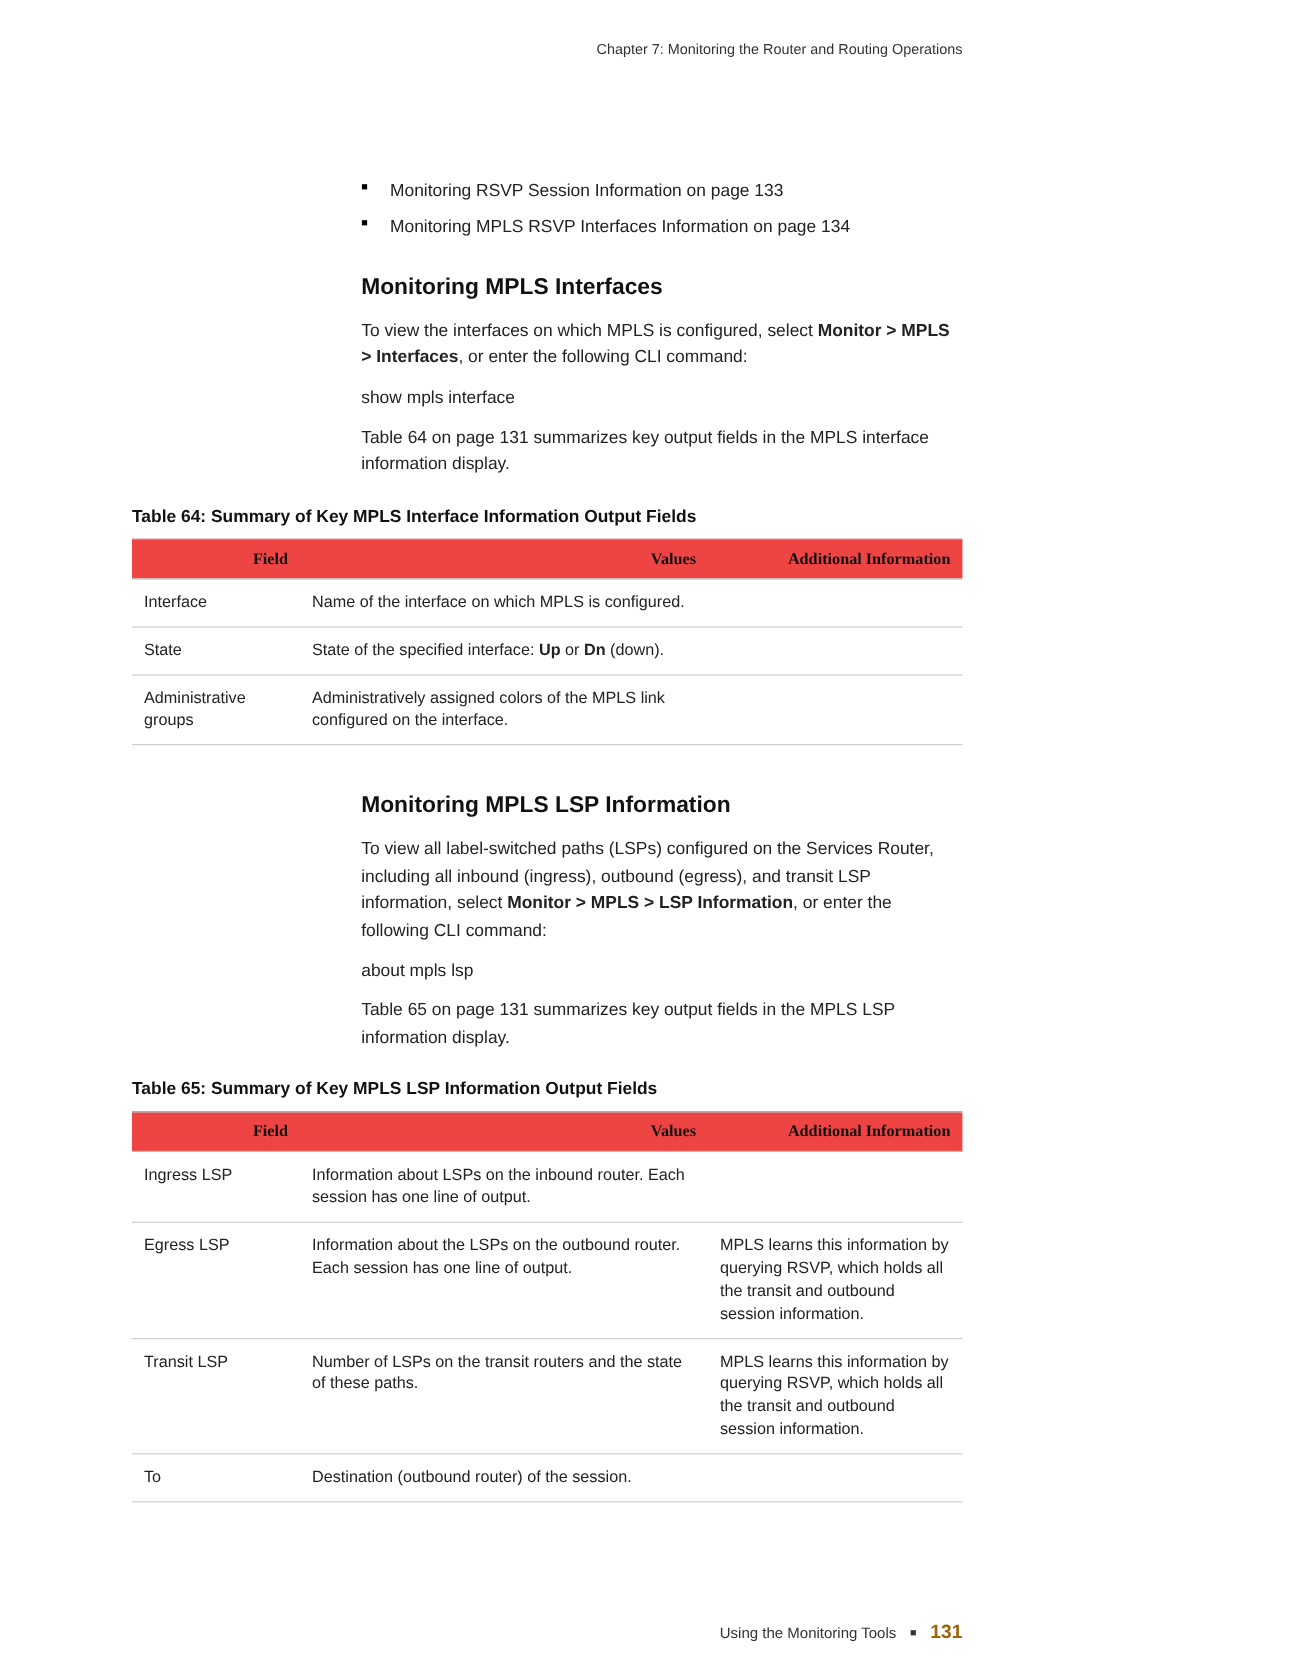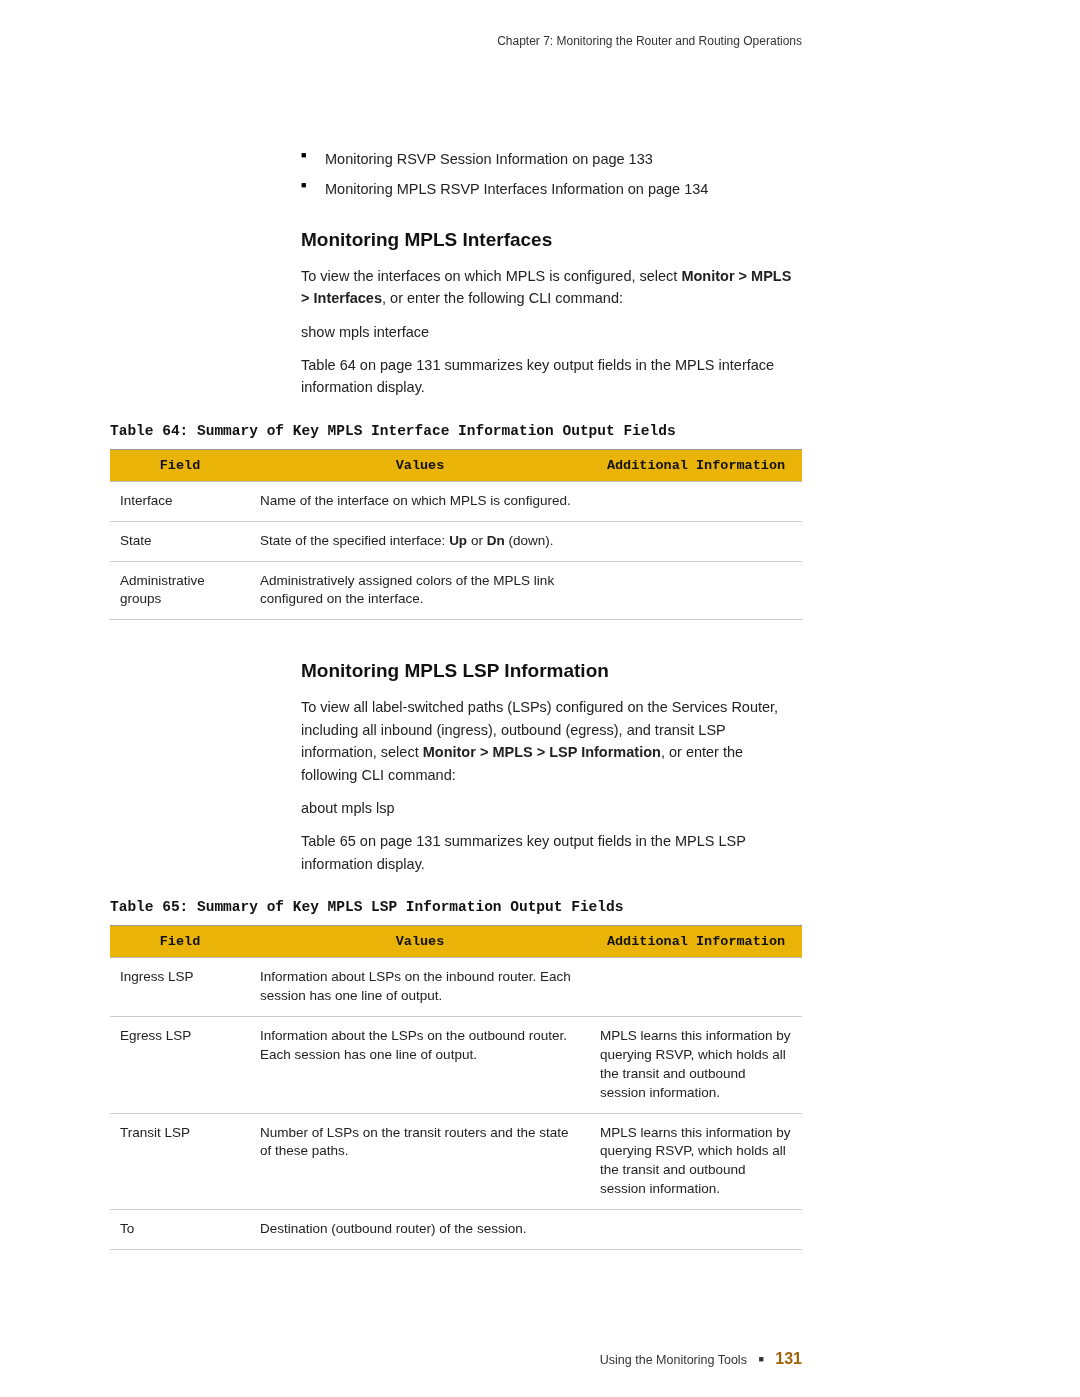--- a/index.html
+++ b/index.html
@@ -55,37 +55,37 @@
     font-size: 14.5px;
     line-height: 1.55;
     margin: 0 0 14px 0;
   }
   .cmd {
     font-size: 14.5px;
     margin: 0 0 14px 0;
   }
   .bold { font-weight: bold; }
   .table-caption {
-    font-family: Liberation Mono, monospace;
+    font-family: Liberation Sans, sans-serif;
     font-weight: bold;
     font-size: 14.5px;
     margin: 24px 0 10px 0;
     color: #111;
   }
   table.ot {
     width: 100%;
     border-collapse: collapse;
     font-size: 13.5px;
   }
   table.ot thead th {
-    background: #eab308;
+    background: #ef4444;
     border-top: 1px solid #999;
     border-bottom: 1px solid #bbb;
-    text-align: center;
-    font-family: Liberation Mono, monospace;
+    text-align: right;
+    font-family: Liberation Serif, serif;
     font-weight: bold;
     padding: 8px 10px;
     color: #111;
   }
   table.ot tbody td {
     border-bottom: 1px solid #ccc;
     padding: 10px 10px;
     vertical-align: top;
     line-height: 1.4;
   }

